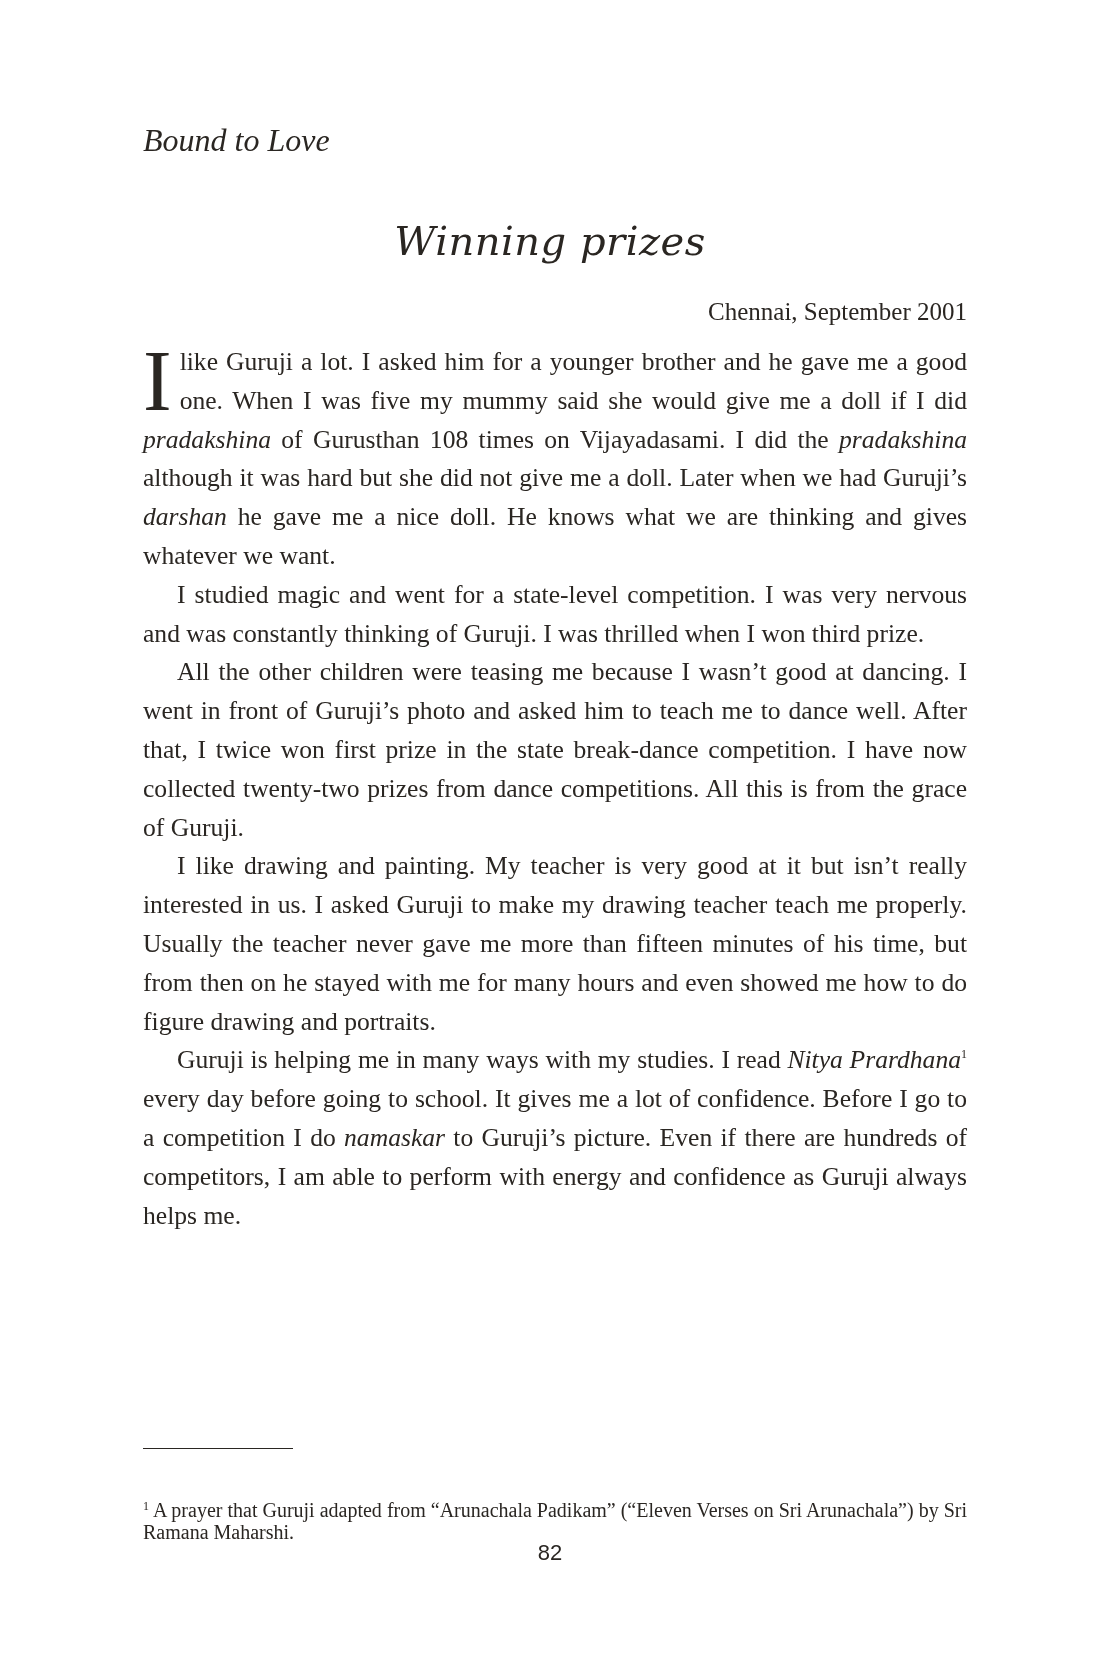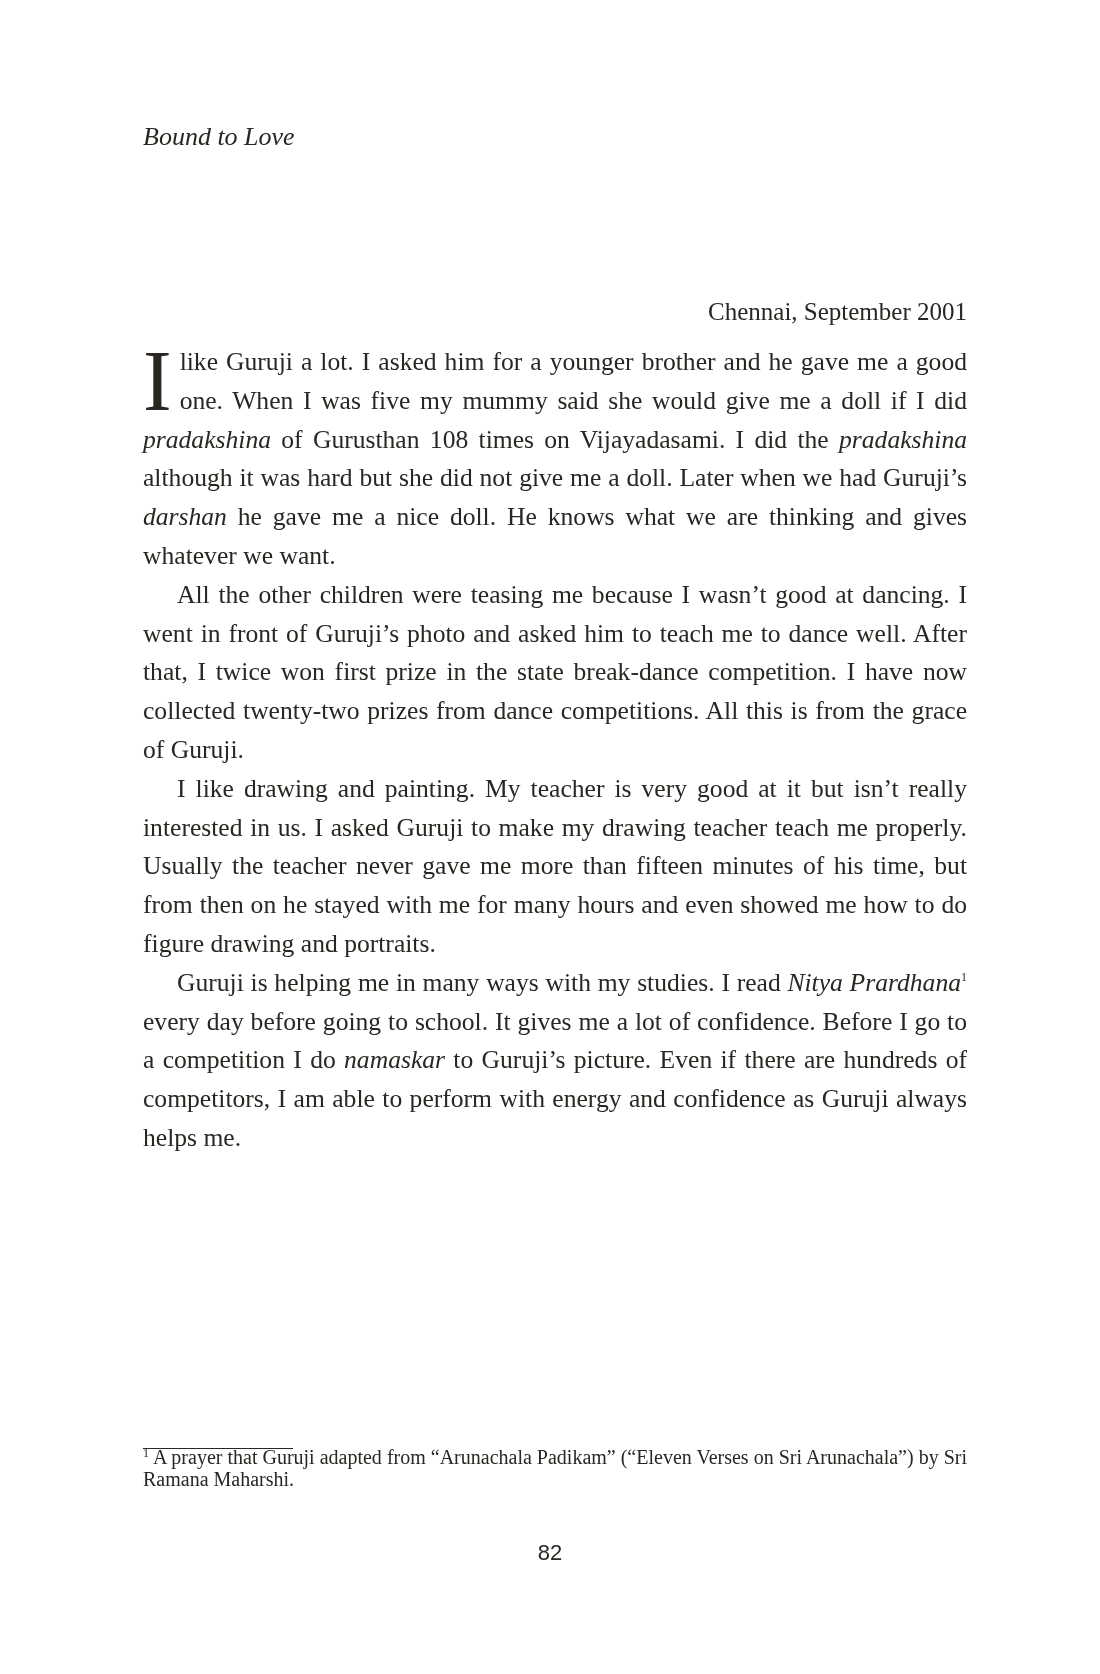--- a/index.html
+++ b/index.html
@@ -1,40 +1,42 @@
 <!DOCTYPE html>
 <html><head>
 <meta charset="utf-8">
 <style>
   html, body { margin: 0; padding: 0; background: #ffffff; }
   body { width: 1100px; height: 1674px; position: relative; overflow: hidden; }
   .page { position: absolute; left: 0; top: 0; width: 1100px; height: 1674px; background: #fff; color: #2a2622; }
-  .running-head { position: absolute; left: 143px; top: 122px; font-family: "Liberation Serif", serif; font-style: italic; font-size: 26px; color: #2a2622; }
+  .running-head { position: absolute; left: 143px; top: 122px; font-family: "Liberation Serif", serif; font-style: italic; font-size: 32px; color: #2a2622; }
   .chapter-title { position: absolute; left: 0; width: 1100px; top: 218px; text-align: center; font-family: "DejaVu Serif", serif; font-style: italic; font-size: 40px; color: #2a2622; letter-spacing: 0.5px; }
   .dateline { position: absolute; right: 133px; top: 298px; font-family: Liberation Serif, serif; font-size: 25px; color: #2a2622; }
   .body { position: absolute; left: 143px; width: 824px; top: 343px; font-family: "Liberation Serif", serif; font-size: 25.6px; line-height: 38.8px; color: #2a2622; text-align: justify; }
   .body p { margin: 0; text-indent: 34px; }
   .body p.first { text-indent: 0; }
   .dropcap { float: left; font-size: 86px; line-height: 66px; margin: 5px 8px 0 0; font-family: "Liberation Serif", serif; color: #2a2622; }
   .body em { font-style: italic; }
   .body sup { font-size: 12px; vertical-align: 10px; line-height: 0; }
   .fn-rule { position: absolute; left: 143px; top: 1448px; width: 150px; height: 1px; background: #2a2622; }
-  .footnote { position: absolute; left: 143px; width: 824px; top: 1446px; font-family: "Liberation Serif", serif; font-size: 20px; line-height: 22px; color: #2a2622; text-align: justify; }
+  .footnote { position: absolute; left: 143px; width: 824px; top: 1499px; font-family: "Liberation Serif", serif; font-size: 20px; line-height: 22px; color: #2a2622; text-align: justify; }
   .footnote sup { font-size: 12px; vertical-align: 7px; line-height: 0; margin-right: 4px; }
   .page-number { position: absolute; left: 0; width: 1100px; top: 1540px; text-align: center; font-family: Liberation Sans, sans-serif; font-size: 22px; color: #2a2622; }
 </style>
 </head>
 <body>
 
 <div class="page">
   <div class="running-head">Bound to Love</div>
+  <div class="chapter-title">Winning prizes</div>
   <div class="dateline">Chennai, September 2001</div>
 
   <div class="body" id="body-text">
       <p class="first"><span class="dropcap">I</span><span> like Guruji a lot. I asked him for a younger brother and he gave me a good one. When I was five my mummy said she would give me a doll if I did </span><em>pradakshina</em><span> of Gurusthan 108 times on Vijayadasami. I did the </span><em>pradakshina</em><span> although it was hard but she did not give me a doll. Later when we had Guruji’s </span><em>darshan</em><span> he gave me a nice doll. He knows what we are thinking and gives whatever we want.</span></p>
+      <p><span>I studied magic and went for a state-level competition. I was very nervous and was constantly thinking of Guruji. I was thrilled when I won third prize.</span></p>
       <p><span>All the other children were teasing me because I wasn’t good at dancing. I went in front of Guruji’s photo and asked him to teach me to dance well. After that, I twice won first prize in the state break-dance competition. I have now collected twenty-two prizes from dance competitions. All this is from the grace of Guruji.</span></p>
       <p><span>I like drawing and painting. My teacher is very good at it but isn’t really interested in us. I asked Guruji to make my drawing teacher teach me properly. Usually the teacher never gave me more than fifteen minutes of his time, but from then on he stayed with me for many hours and even showed me how to do figure drawing and portraits.</span></p>
       <p><span>Guruji is helping me in many ways with my studies. I read </span><em>Nitya Prardhana</em><sup>1</sup><span> every day before going to school. It gives me a lot of confidence. Before I go to a competition I do </span><em>namaskar</em><span> to Guruji’s picture. Even if there are hundreds of competitors, I am able to perform with energy and confidence as Guruji always helps me.</span></p>
     </div>
 
   <div class="fn-rule"></div>
   <div class="footnote">
     <sup>1</sup><span>A prayer that Guruji adapted from “Arunachala Padikam” (“Eleven Verses on Sri Arunachala”) by Sri Ramana Maharshi.</span>
   </div>
 

